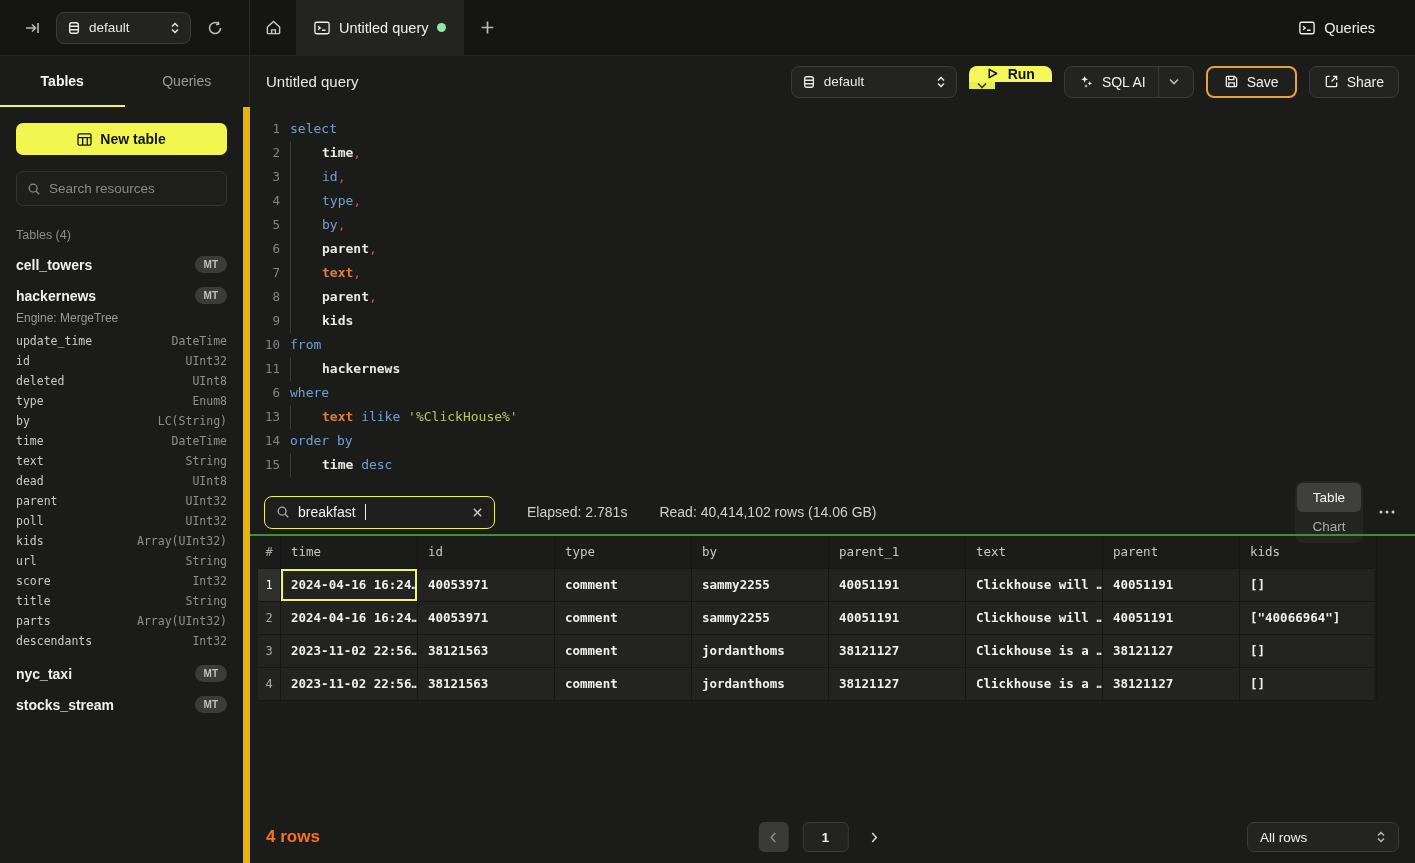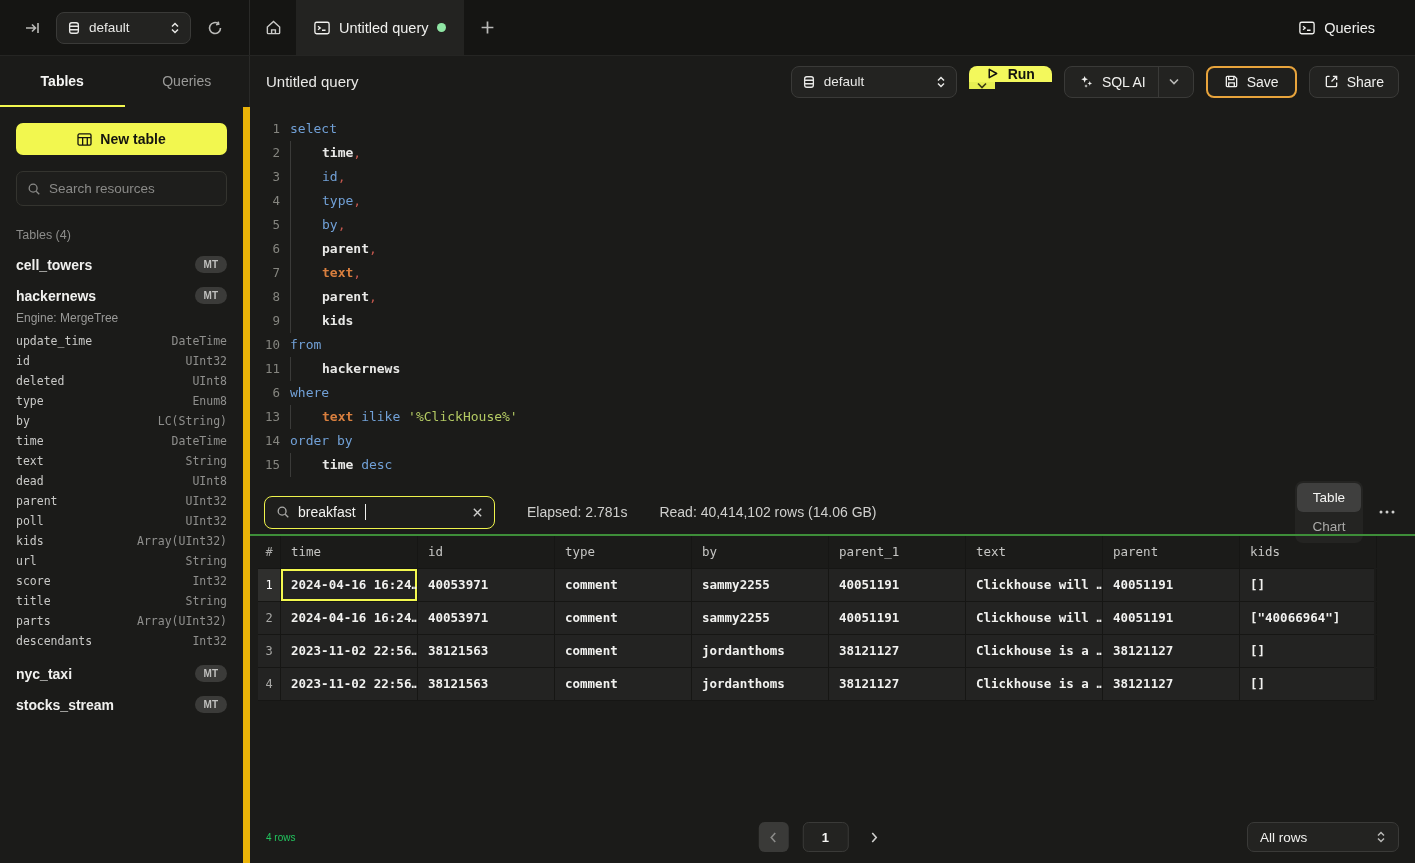--- a/index.html
+++ b/index.html
@@ -97,21 +97,21 @@
   .g-num { width:23px; flex:none; text-align:center; line-height:32px; color:#a8a8a6; border-right:1px solid #161614; font-size:12px; }
   .g-body .g-row { background:#232322; cursor:cell; }
   .g-body .g-cell { color:#f1f1ef; font-weight:bold; }
   .g-cell.sel { box-shadow: inset 0 0 0 2px #f3f84f; }
   .g-num.sel-num { background:#2f2f2d; color:#ffffff; }
 
   .content-spacer { flex:1; }
 
   
   .footer { height:52px; flex:none; display:flex; align-items:center; padding:0 16px; position:relative; }
-  .rowcount { font-size:10px; color:#22c55e; }
+  .rowcount { font-size:17px; color:#f97316;font-weight:bold; }
   .pager { position:absolute; left:50%; transform:translateX(-58%); display:flex; align-items:center; gap:14px; }
   .pg-prev { width:30px; height:30px; border-radius:6px; background:#3a3a38; display:flex; align-items:center; justify-content:center; color:#8a8a88; cursor:default; }
   .pg-page { width:46px; height:30px; border-radius:6px; background:#232321; border:1px solid #3a3a38; display:flex; align-items:center; justify-content:center; color:#f5f5f3; font-size:13px; font-weight:bold; }
   .pg-next { width:24px; height:30px; display:flex; align-items:center; justify-content:center; color:#cfcfcd; cursor:pointer; }
   .allrows { margin-left:auto; width:152px; height:30px; display:flex; align-items:center; padding:0 12px; background:#232321; border:1px solid #3a3a38; border-radius:7px; font-size:13.5px; color:#f0f0ee; cursor:pointer; }
   .allrows .chev { margin-left:auto; color:#b9b9b7; }
 </style>
 </head>
 <body>
 

